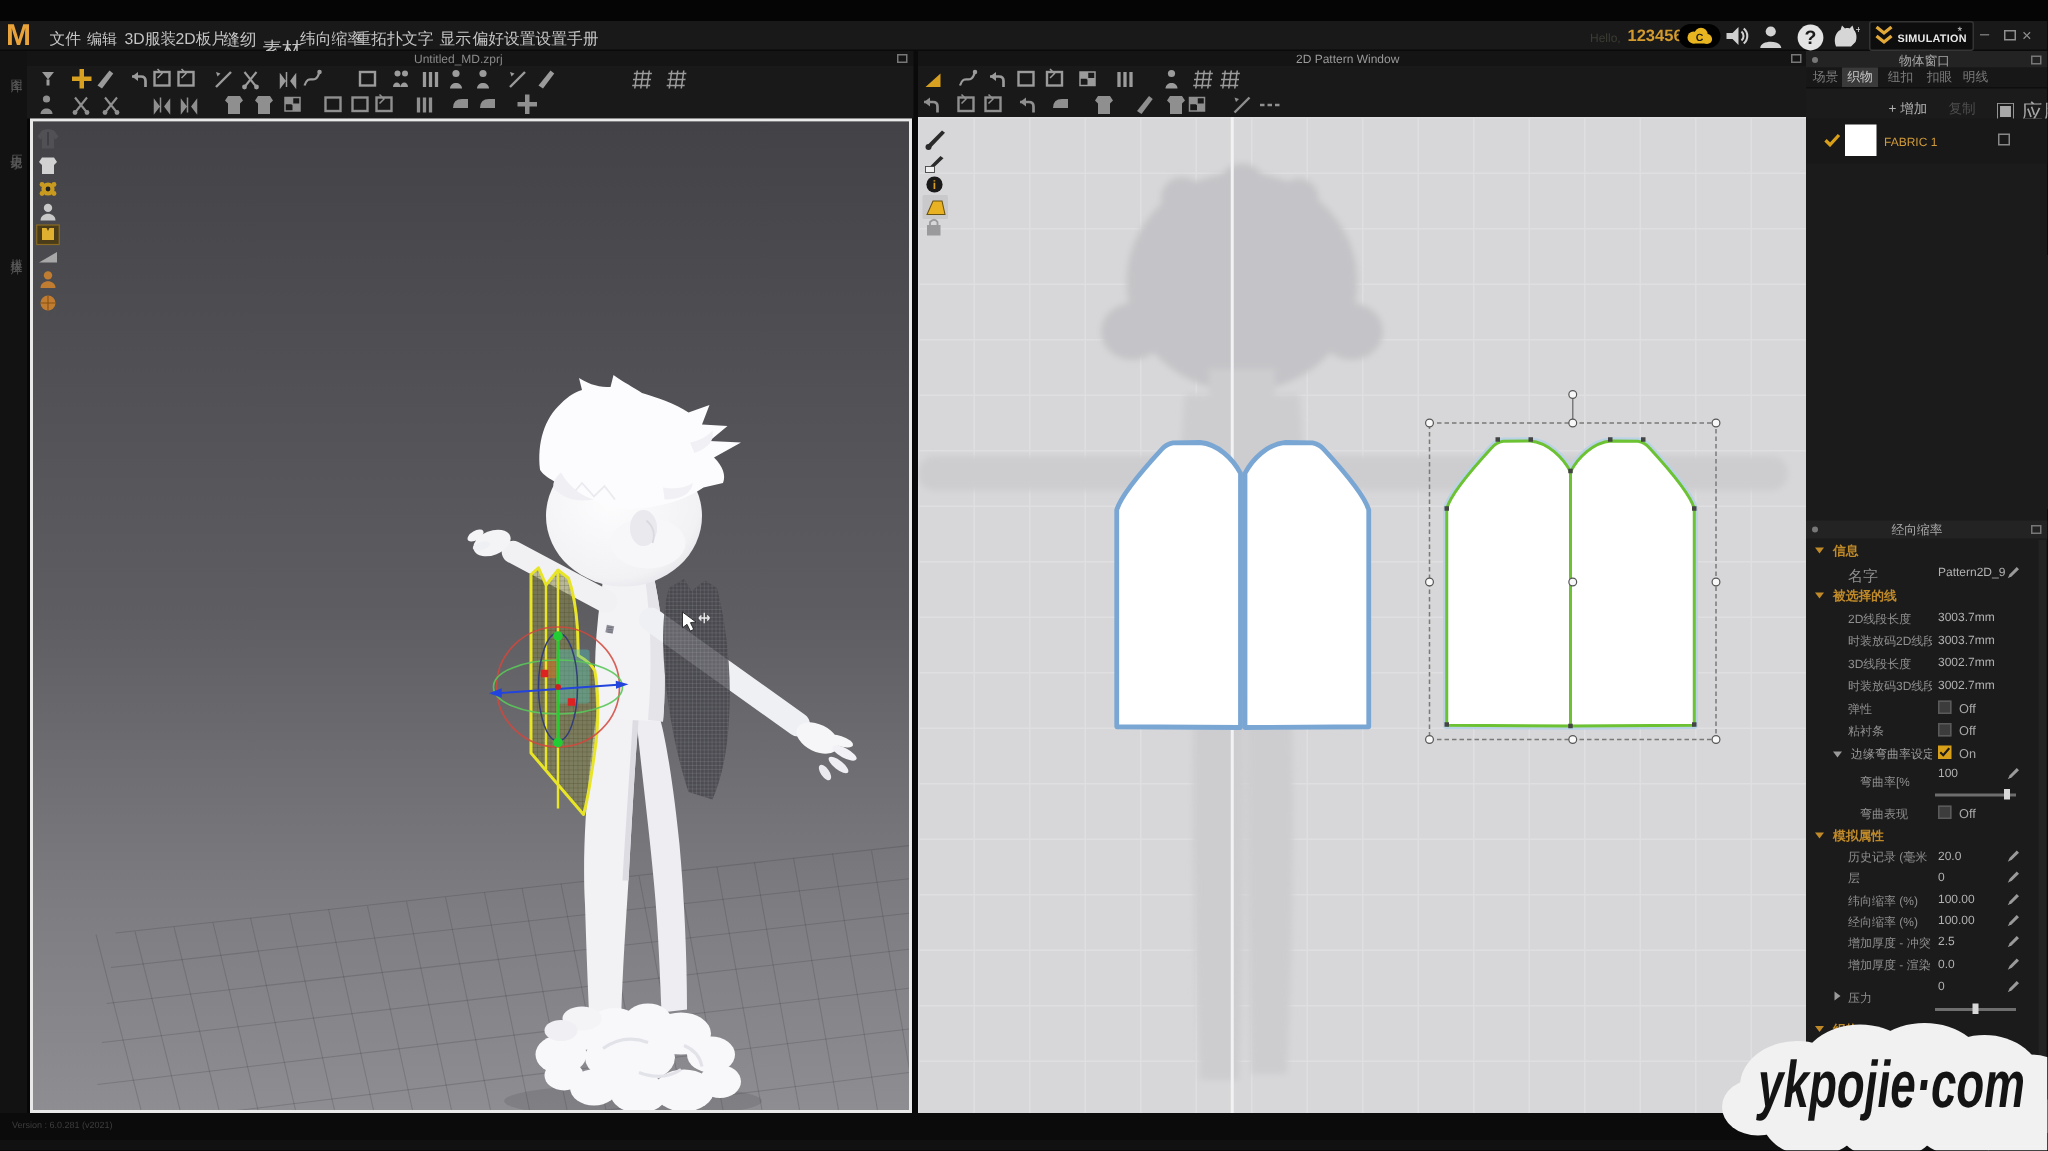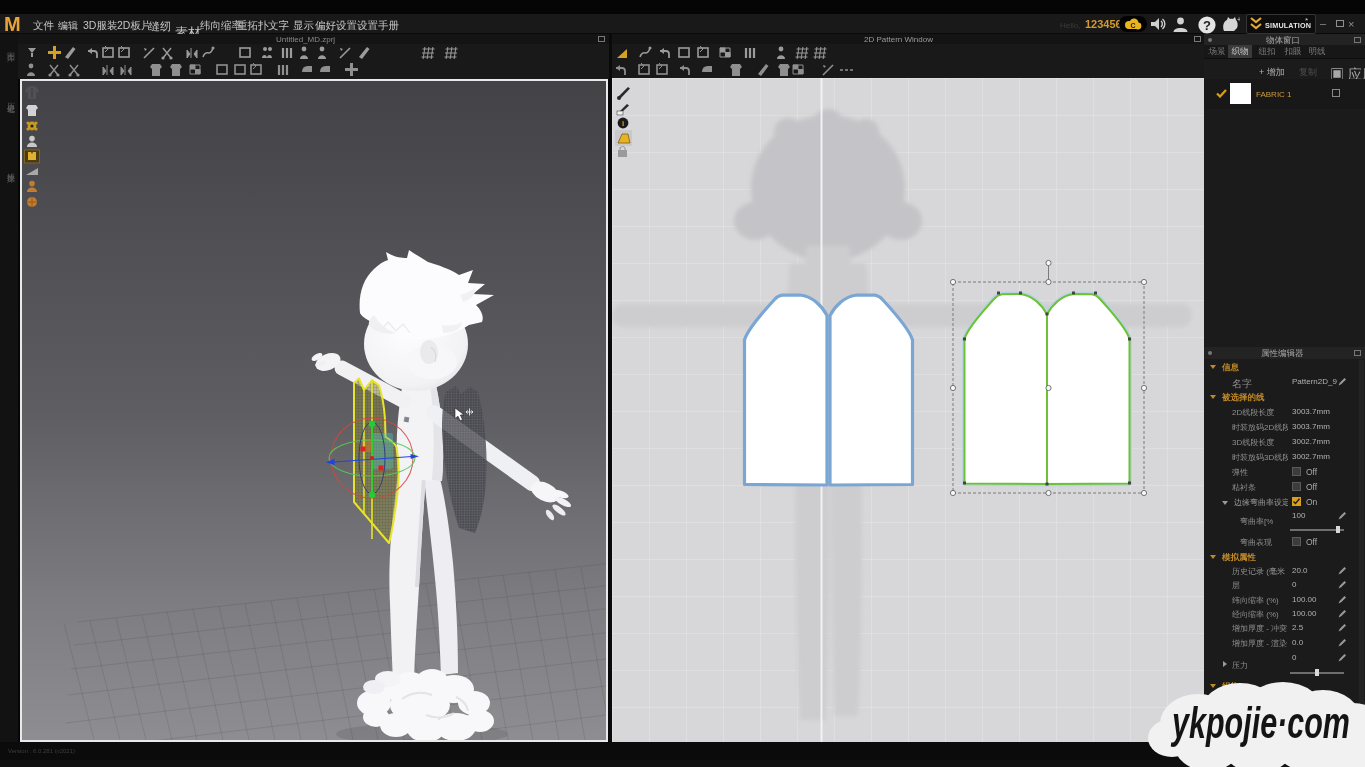--- a/index.html
+++ b/index.html
@@ -411,21 +411,21 @@
 <div class="t" style="left:1330px;top:66px;font-size:14px;color:#a8a8a8">▣ 应用</div>
 <div class="a" style="left:1204px;top:79px;width:161px;height:30px;background:#181818"></div>
 <svg class="a" style="left:1216px;top:89px" width="11" height="9" viewBox="0 0 11 9">
     <path d="M1 4.5 L4 7.5 L10 1" stroke="#d8a018" stroke-width="2.2" fill="none"></path>
   </svg>
 <div class="a" style="left:1230px;top:83px;width:21px;height:21px;background:#fff"></div>
 <div class="t" style="left:1256px;top:90px;font-size:8px;font-weight:normal;color:#cf9a3a">FABRIC 1</div>
 <div class="a" style="left:1332px;top:89px;width:8px;height:8px;border:1px solid #888"></div>
 <div class="a" style="left:1204px;top:347px;width:161px;height:12px;background:#232323"></div>
 <div class="a" style="left:1208px;top:351px;width:4px;height:4px;background:#777;border-radius:50%"></div>
-<div class="t" style="left:1261px;top:348px;font-size:8.5px;color:#a8a8a8">属性编辑器</div>
+<div class="t" style="left:1261px;top:348px;font-size:8.5px;color:#a8a8a8">经向缩率</div>
 <div class="a" style="left:1354px;top:350px;width:7px;height:6px;border:1px solid #777"></div>
 <div class="a" style="left:1210px;top:365px;width:0;height:0;border-top:4px solid #c08a28;border-left:3.5px solid transparent;border-right:3.5px solid transparent"></div>
 <div class="t" style="left:1222px;top:362px;font-size:8.5px;font-weight:bold;color:#c08a28">信息</div>
 <div class="t" style="left:1232px;top:377px;font-size:10px;color:#8f8f8f;max-width:56px;overflow:hidden">名字</div>
 <div class="t" style="left:1292px;top:377px;font-size:8px;color:#b2b2b2;max-width:45px;overflow:hidden">Pattern2D_91</div>
 <svg class="a" style="left:1338px;top:377px" width="9" height="9" viewBox="0 0 9 9">
     <path d="M0.5 8.5 L1.8 5.8 6.5 1 8 2.5 3.2 7.2 Z" fill="#9a9a9a"></path>
   </svg>
 <div class="a" style="left:1210px;top:395px;width:0;height:0;border-top:4px solid #c08a28;border-left:3.5px solid transparent;border-right:3.5px solid transparent"></div>
 <div class="t" style="left:1222px;top:392px;font-size:8.5px;font-weight:bold;color:#c08a28">被选择的线</div>

